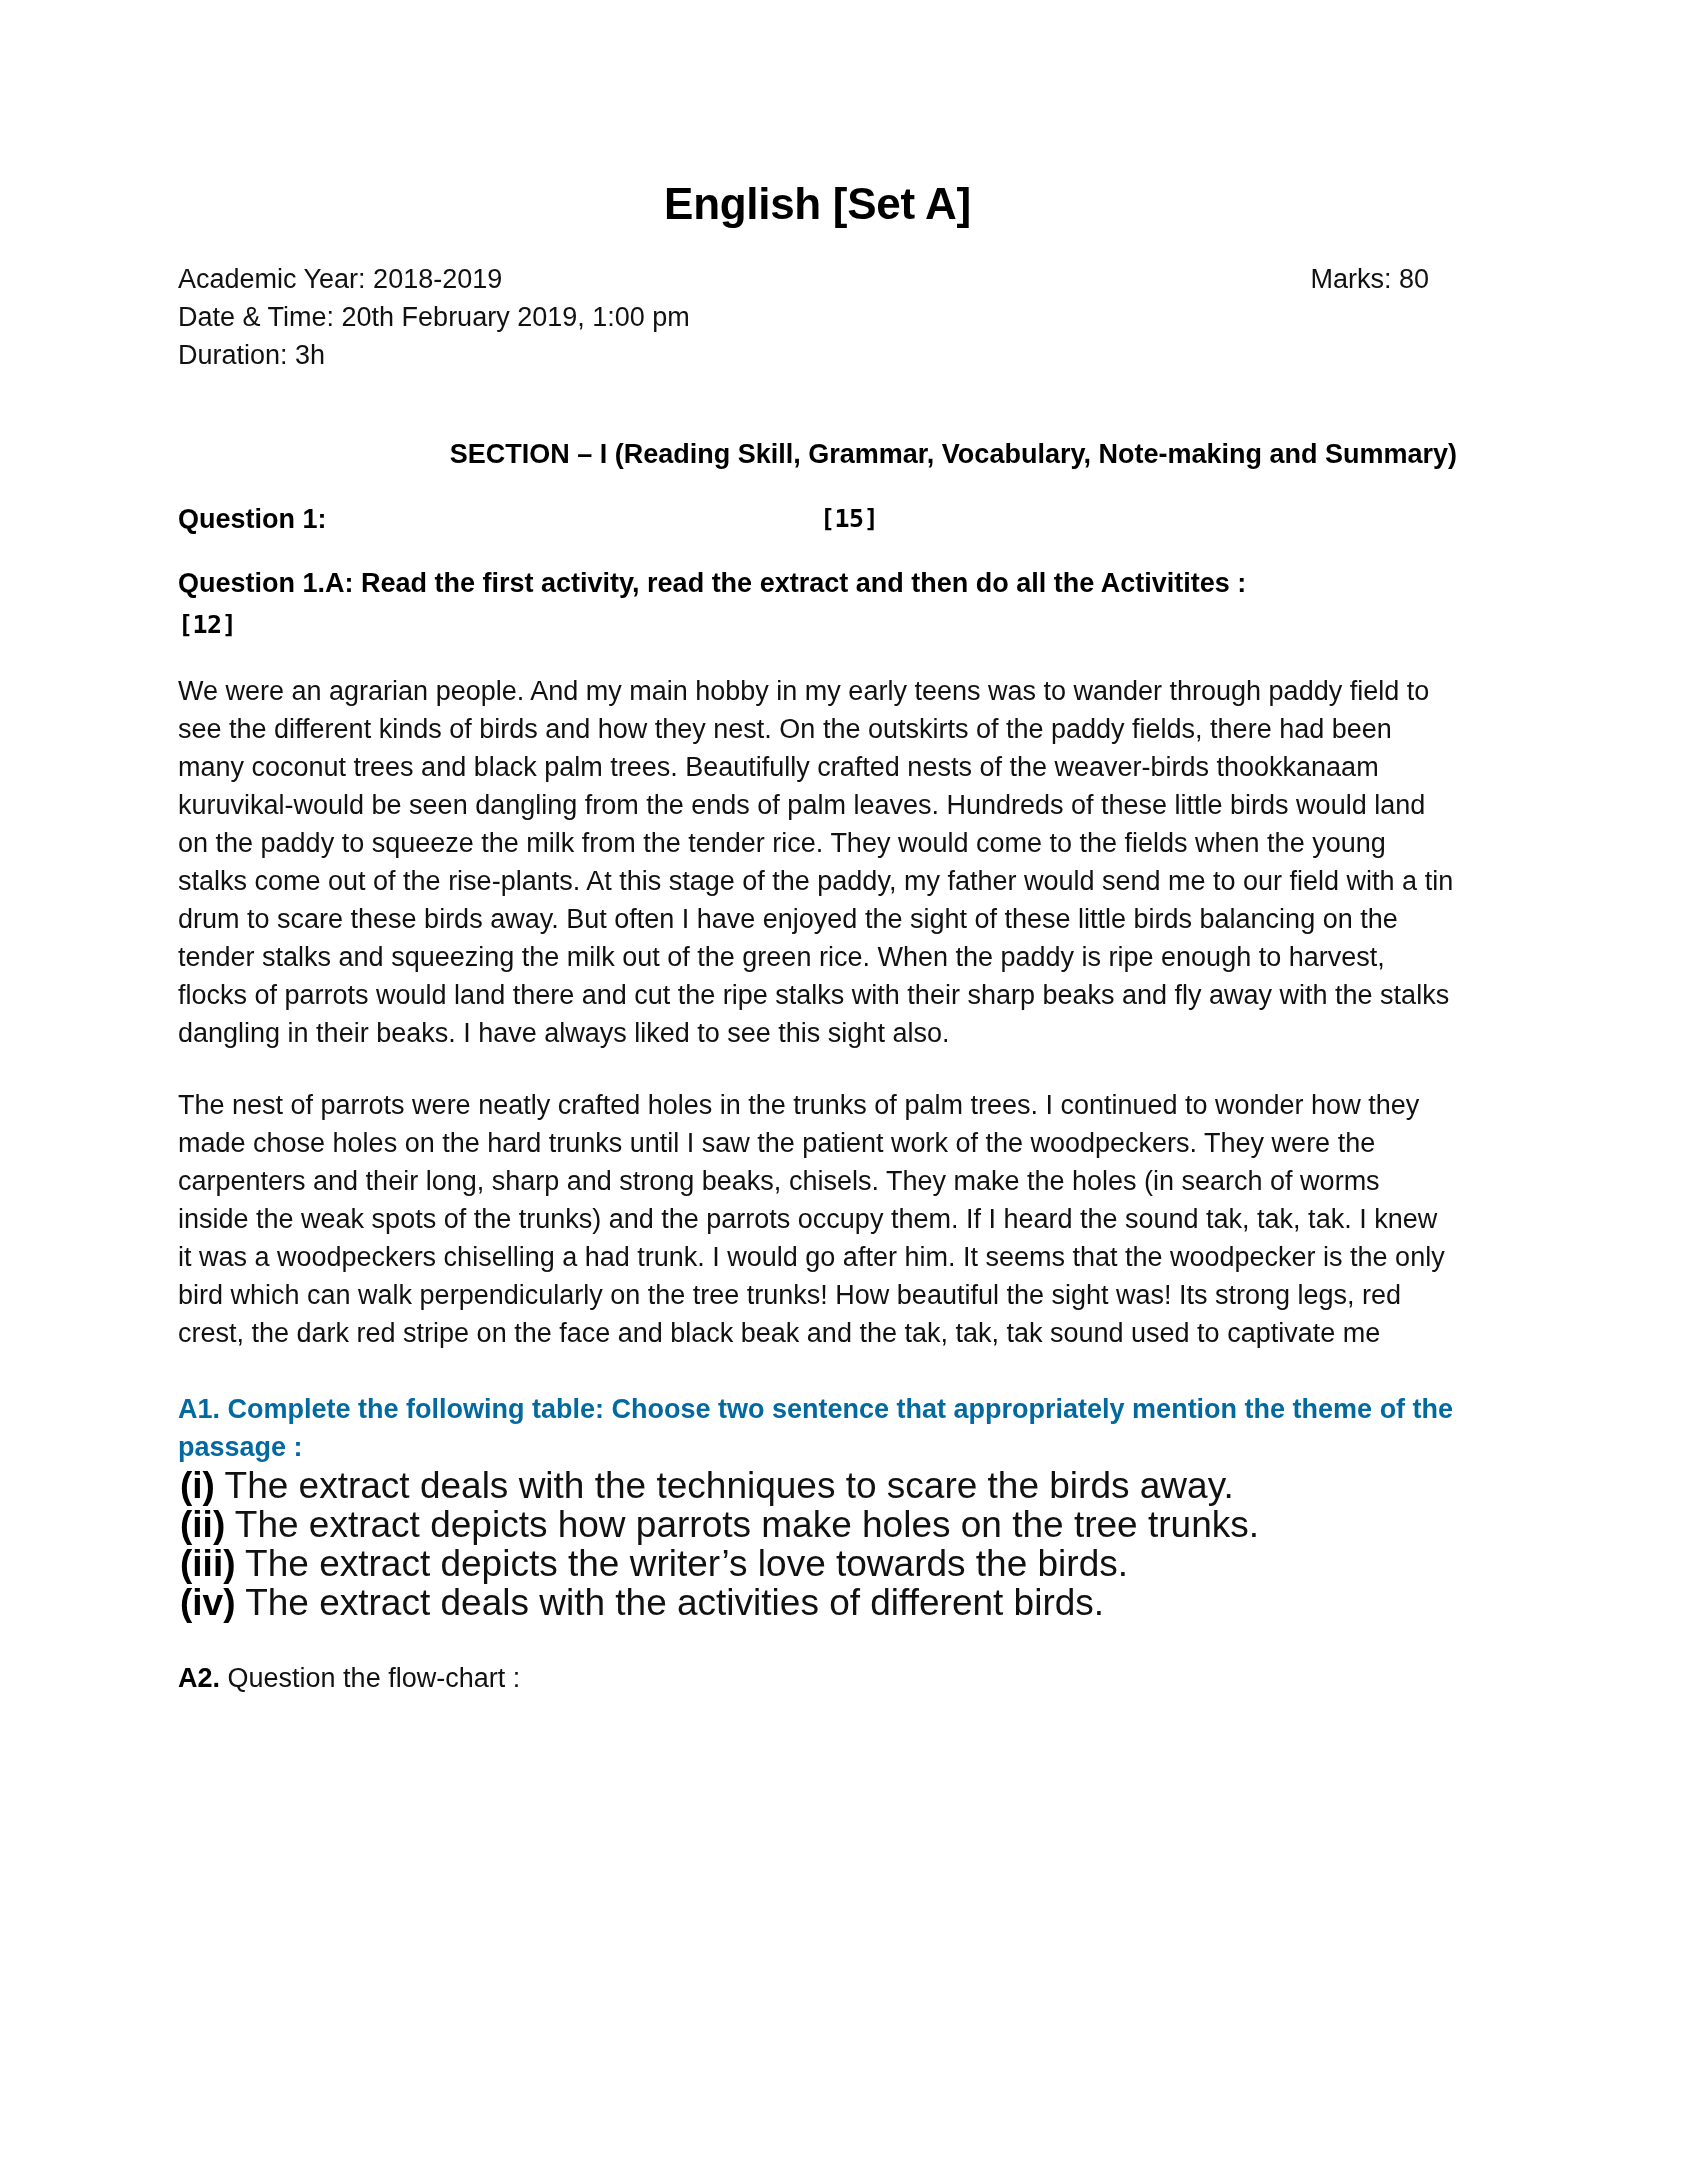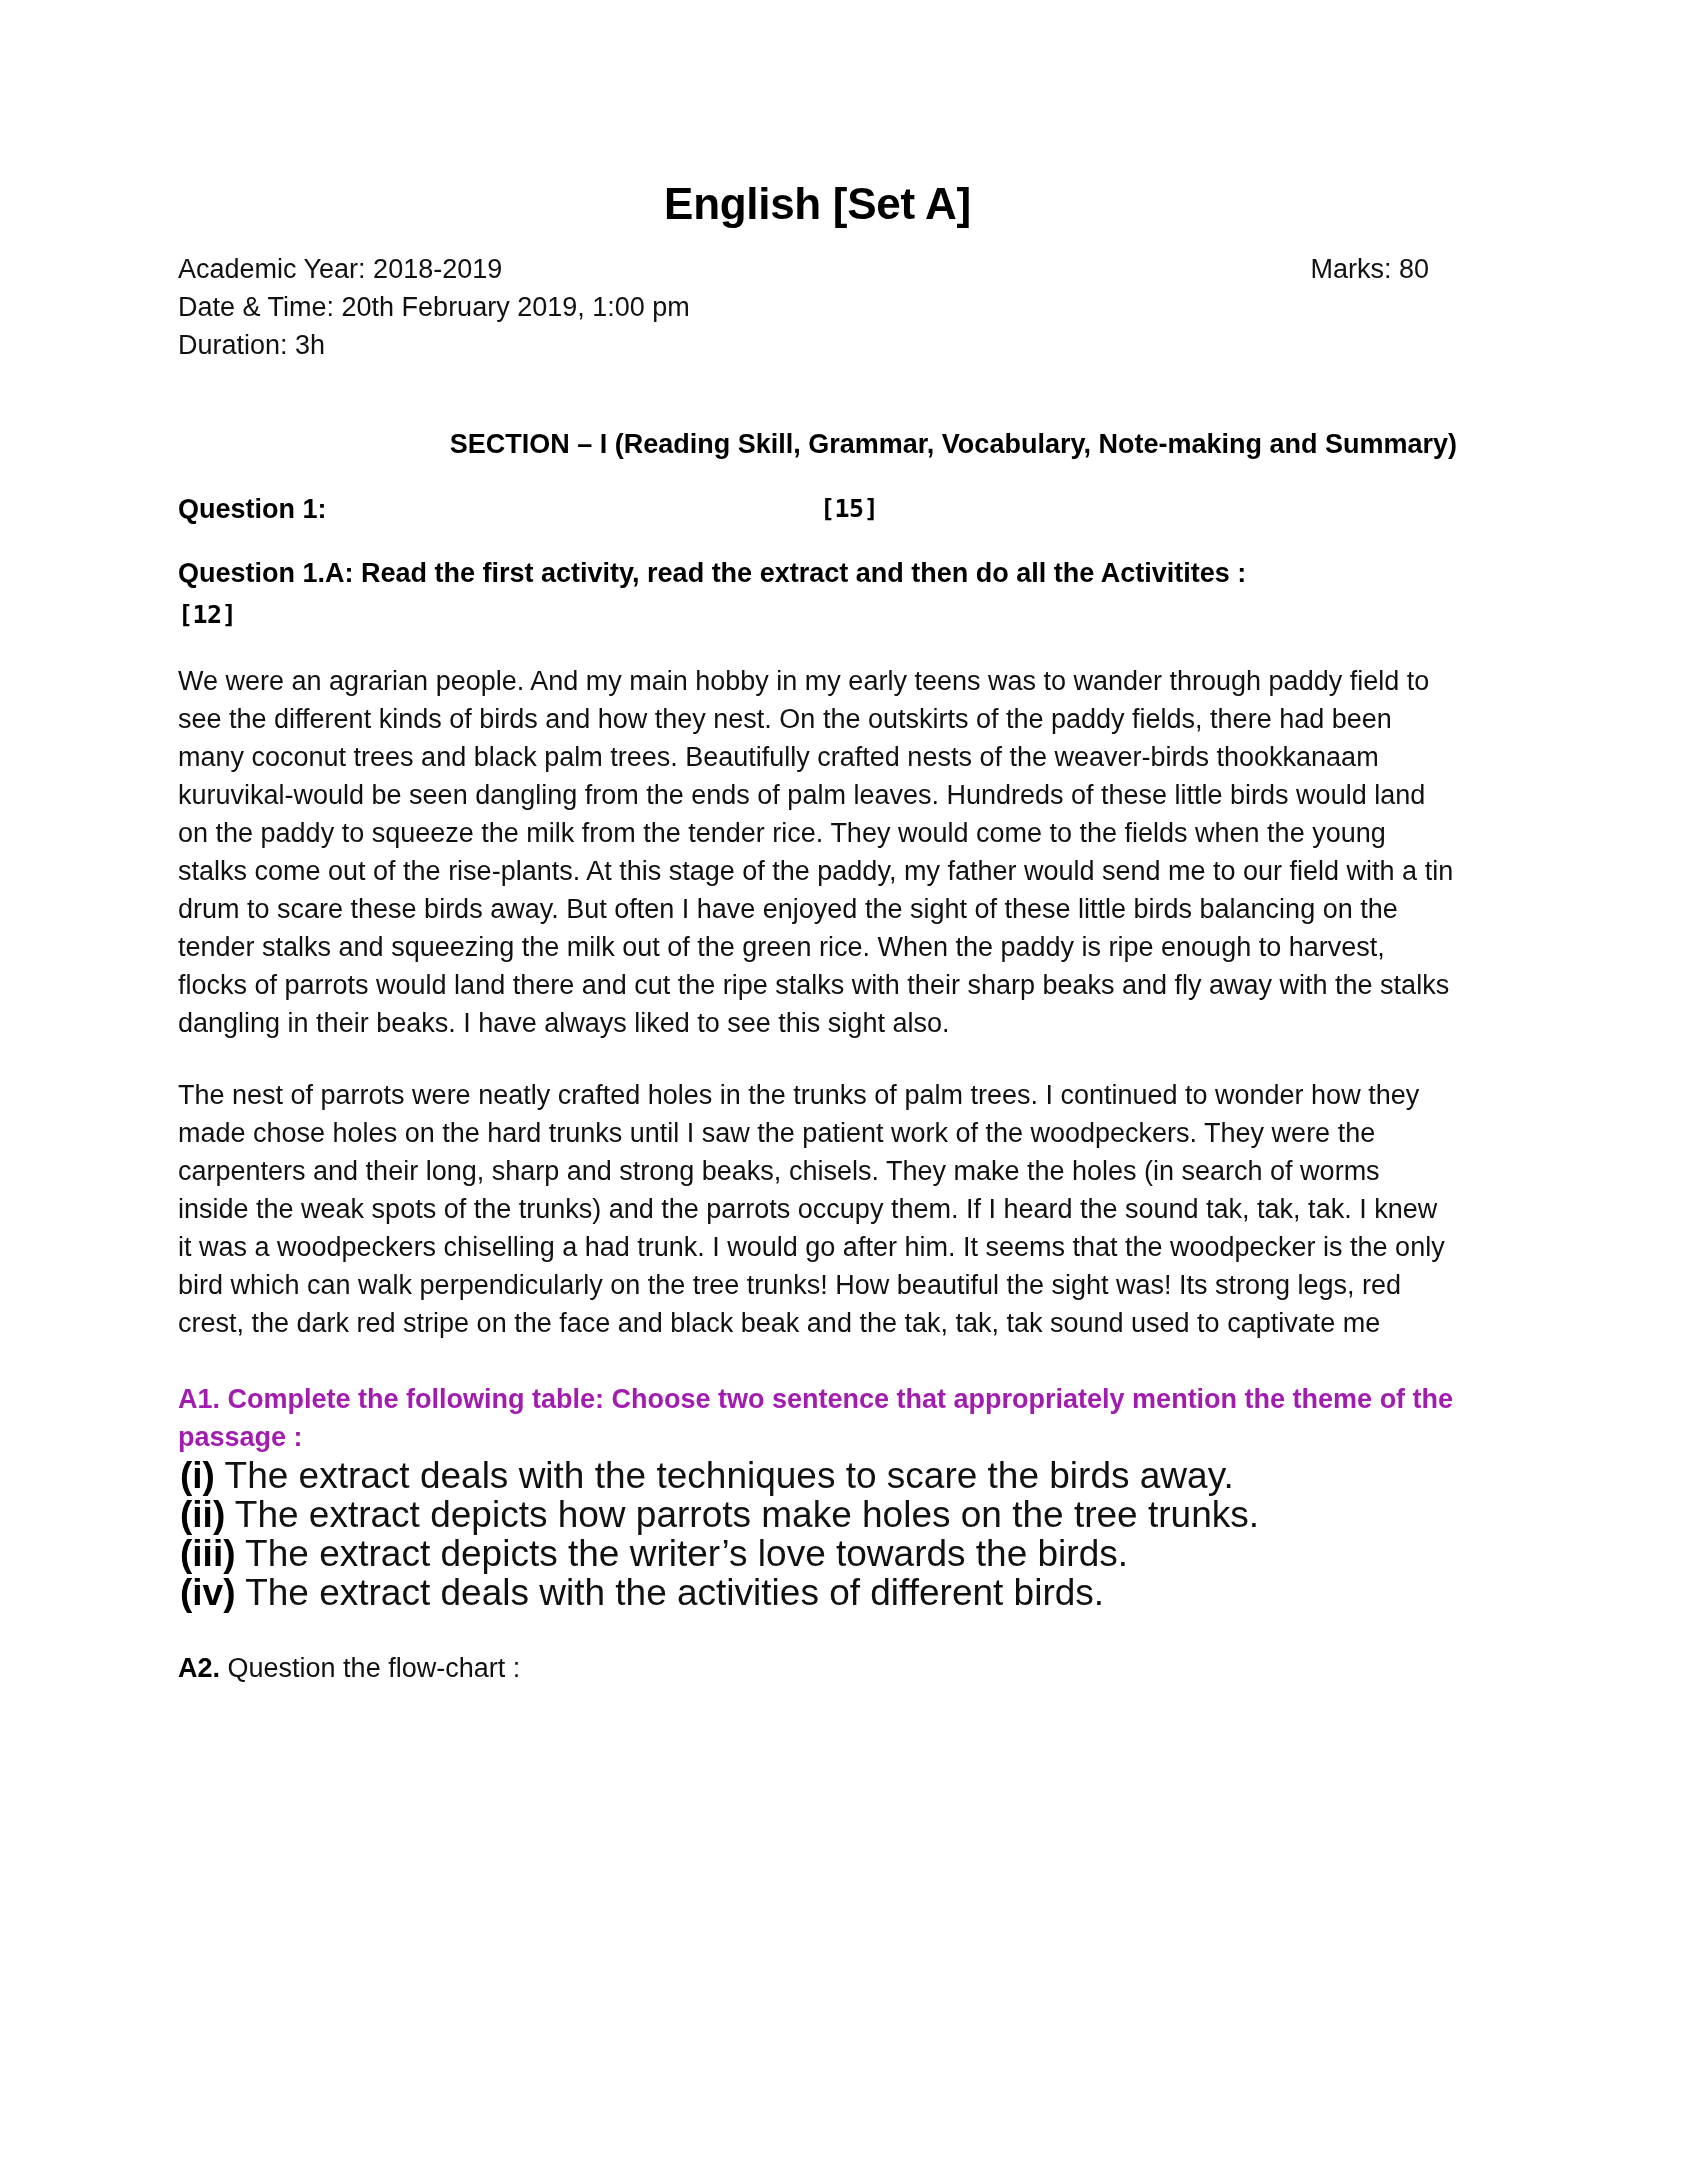--- a/index.html
+++ b/index.html
@@ -37,21 +37,21 @@
     font-weight: 700;
     letter-spacing: -0.3px;
     line-height: 1.1;
     margin: 0;
     padding-top: 180px;
     color: #000;
   }
 
   
   .meta {
-    margin-top: 22px;
+    margin-top: 32px;
     font-size: 27px;
     line-height: 38px;
     color: #111;
   }
   .meta-row {
     display: flex;
     justify-content: space-between;
     align-items: baseline;
   }
   .meta-left { white-space: nowrap; }
@@ -115,21 +115,21 @@
     color: #111;
   }
   .passage + .passage { margin-top: 34px; }
 
   
   .activity-heading {
     margin-top: 38px;
     font-size: 27px;
     font-weight: 700;
     line-height: 38px;
-    color: #a21caf;
+    color: #0369a1;
   }
   .option-list {
     margin: 0;
     padding: 0;
     list-style: none;
   }
   .option-item {
     font-size: 37px;
     line-height: 39px;
     color: #111;

